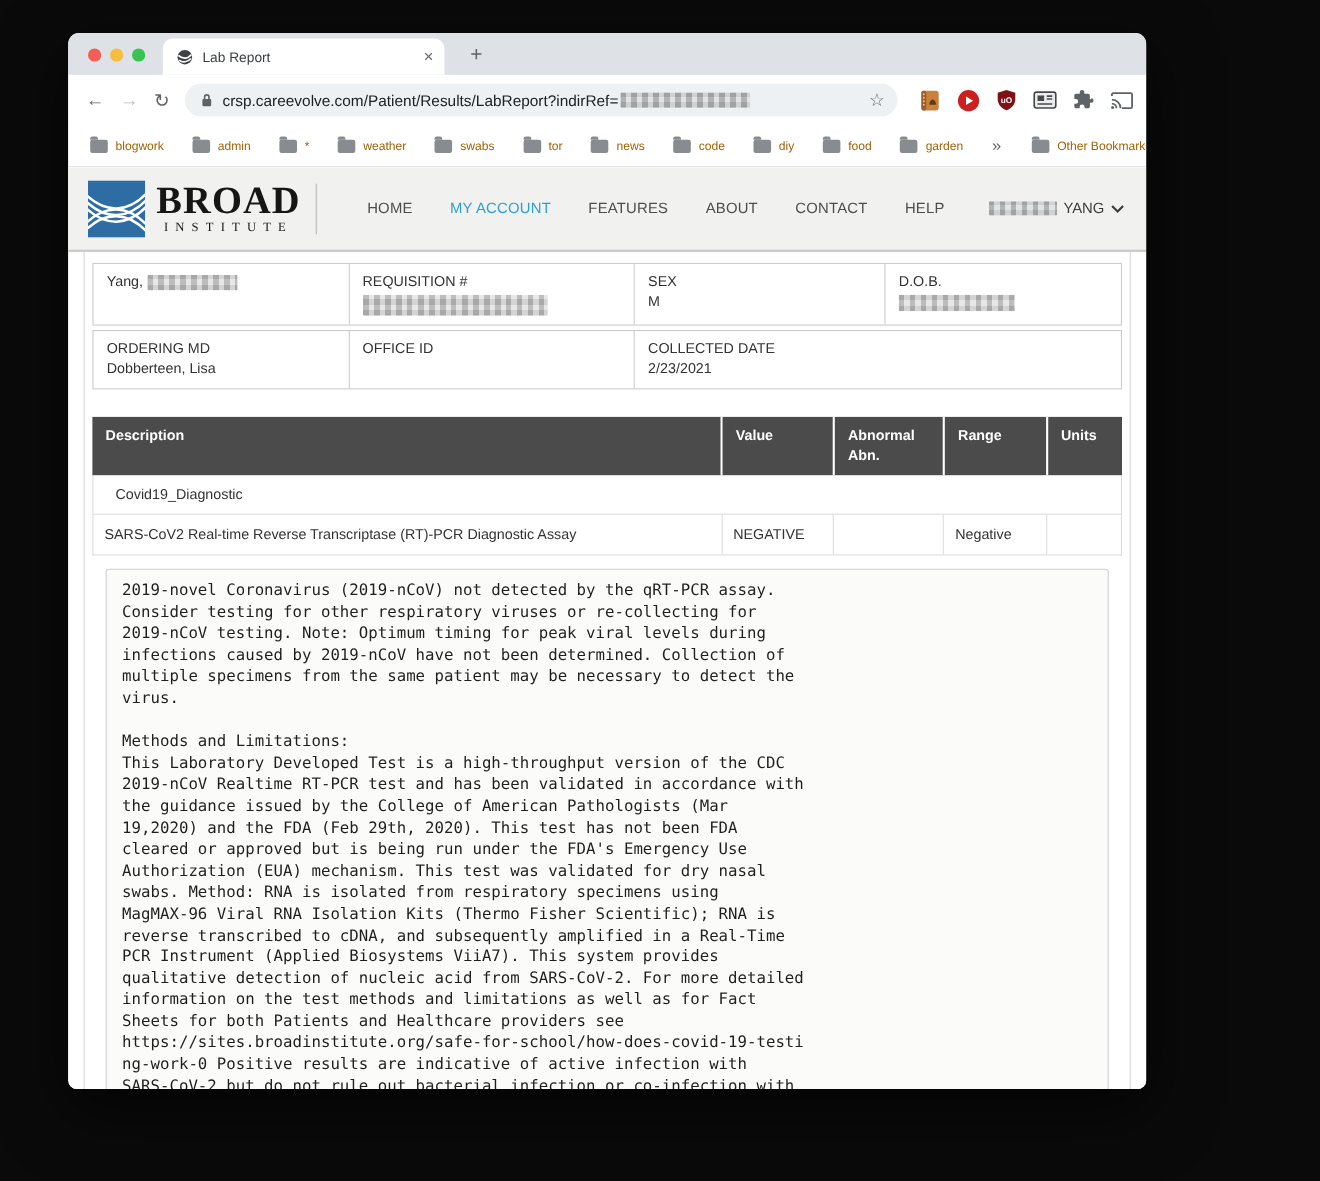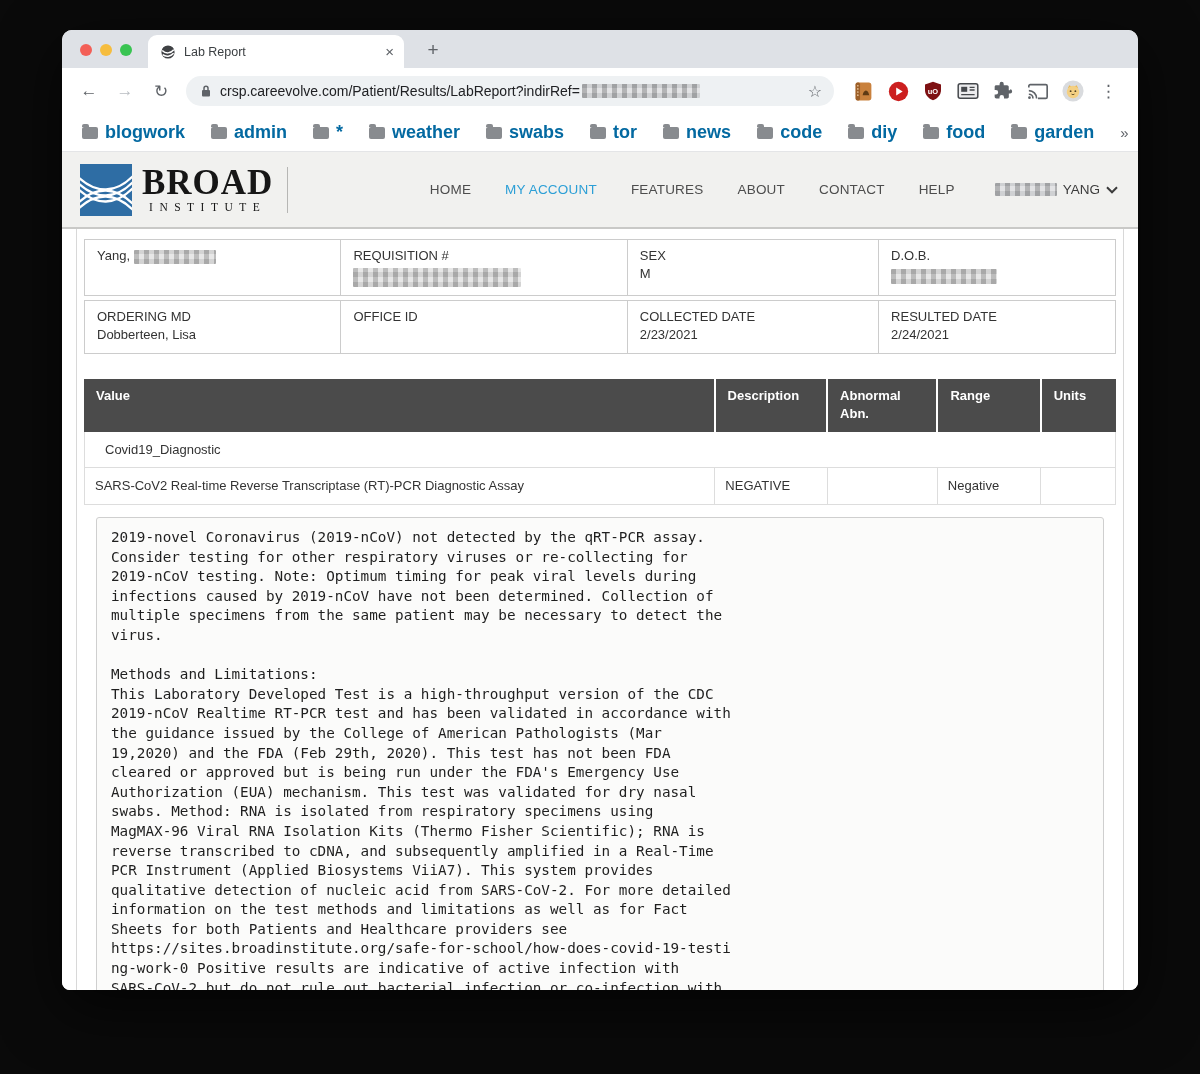--- a/index.html
+++ b/index.html
@@ -3,21 +3,21 @@
 <meta charset="utf-8">
 <style>
   * { margin:0; padding:0; box-sizing:border-box; }
   html,body { width:1200px; height:1074px; }
   body {
     background:#0a0a0a;
     font-family:"Liberation Sans", sans-serif;
     overflow:hidden;
   }
   .window {
-    position:absolute; left:62px; top:30px; width:1076px; height:960px;
+    position:absolute; left:62px; top:30px; width:980px; height:960px;
     border-radius:10px 10px 8px 8px; overflow:hidden;
     box-shadow:0 18px 60px rgba(0,0,0,.65);
     background:#fff;
   }
   
   .tabstrip { height:38px; background:#dee1e6; position:relative; display:flex; align-items:flex-end; }
   .traffic { position:absolute; left:18px; top:14px; display:flex; gap:8px; }
   .light { width:12px; height:12px; border-radius:50%; }
   .light.red{ background:#f35f57; } .light.yellow{ background:#f6bd3e; } .light.green{ background:#39c452; }
   .tab {
@@ -39,21 +39,21 @@
   .url { font-size:14px; color:#202124; white-space:nowrap; display:flex; align-items:center; }
   .url .domain { color:#202124; }
   .url .path { color:#202124; }
   .omni-star { margin-left:auto; font-size:16px; color:#5f6368; }
   .ext-row { display:flex; align-items:center; gap:13px; margin-left:4px; }
   .ext { width:22px; height:22px; display:flex; align-items:center; justify-content:center; }
   .menu-dots { font-size:17px; color:#5f6368; padding:0 2px; }
   
   .bookmarksbar { height:38px; background:#fff; border-bottom:1px solid #e4e5e7; display:flex; align-items:center; padding:0 14px 0 20px; }
   .bm { display:flex; align-items:center; gap:7px; margin-right:26px; }
-  .bm-label { font-size:18px; color:#0369a1; white-space:nowrap;font-weight:bold; }
+  .bm-label { font-size:11px; color:#a16207; white-space:nowrap; }
   .folder { width:16px; height:12px; background:#888b8f; border-radius:2px; position:relative; flex:0 0 16px; }
   .folder::before { content:""; position:absolute; top:-3px; left:0; width:7px; height:3px; background:#888b8f; border-radius:2px 2px 0 0; }
   .bm-spacer { flex:1; }
   .bm-overflow { font-size:15px; color:#5f6368; margin-right:14px; }
   .bm-divider { width:1px; height:20px; background:#c9cacd; margin-right:14px; }
   
   .page { height:838px; background:#fff; overflow:hidden; position:relative; }
   .site-header {
     height:77px; background:#f1f1ef; border-bottom:2px solid #c9c9c7;
     display:flex; align-items:center; padding:0 16px 0 18px;
@@ -324,30 +324,26 @@
           <div class="info-label">ORDERING MD</div>
           <div class="info-value">Dobberteen, Lisa</div>
         </div>
         <div class="info-cell">
           <div class="info-label">OFFICE ID</div>
         </div>
         <div class="info-cell">
           <div class="info-label">COLLECTED DATE</div>
           <div class="info-value">2/23/2021</div>
         </div>
-        <div class="info-cell">
-          <div class="info-label">RESULTED DATE</div>
-          <div class="info-value">2/24/2021</div>
-        </div>
       </div>
 
       <div class="results">
         <div class="res-head">
+          <div class="res-th">Description</div>
           <div class="res-th">Value</div>
-          <div class="res-th">Description</div>
           <div class="res-th">Abnormal Abn.</div>
           <div class="res-th">Range</div>
           <div class="res-th">Units</div>
         </div>
         <div class="res-group">Covid19_Diagnostic</div>
         <div class="res-row">
           <div class="res-td">SARS-CoV2 Real-time Reverse Transcriptase (RT)-PCR Diagnostic Assay</div>
           <div class="res-td">NEGATIVE</div>
           <div class="res-td"></div>
           <div class="res-td">Negative</div>

